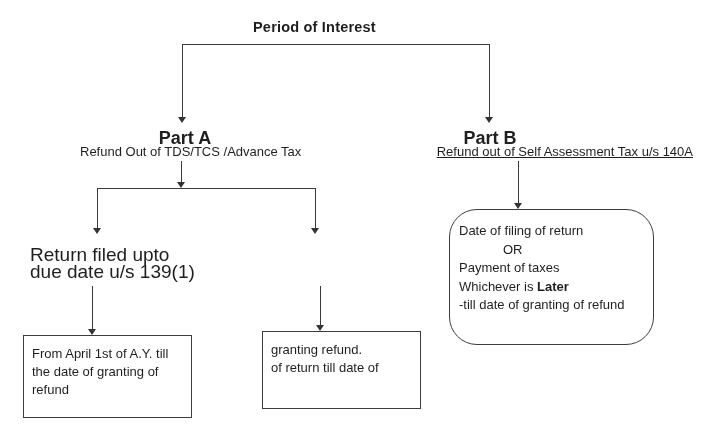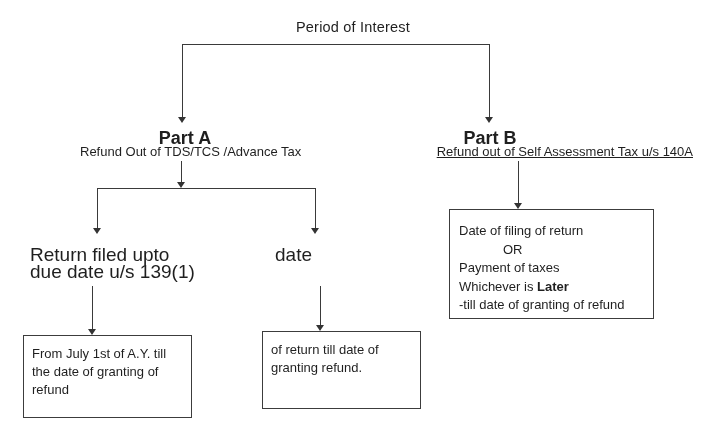--- a/index.html
+++ b/index.html
@@ -7,22 +7,22 @@
     position:relative;
     width:720px;height:433px;
     background:#ffffff;
     font-family:"Liberation Sans", sans-serif;
     color:#1f1f1f;
     overflow:hidden;
   }
   .title{
     position:absolute;
     font-size:14.5px;
-    font-weight:normal;
-    text-align:center;
+    font-weight:bold;
+    text-align:left;
     letter-spacing:0.2px;
   }
   .part-label{
     position:absolute;
     font-size:18px;
     font-weight:bold;
     text-align:center;
   }
   .part-subtitle{
     position:absolute;
@@ -83,47 +83,46 @@
   <div class="vline" style="left:97px;top:188px;height:40px;"></div>
   <div class="vline" style="left:315px;top:188px;height:40px;"></div>
   <div class="arrow" style="left:93px;top:228px;"></div>
   <div class="arrow" style="left:311px;top:228px;"></div>
 
   <div class="branch-label" style="left:30px;top:246px;width:170px;">
     <div>Return filed upto</div>
     <div>due date u/s 139(1)</div>
   </div>
   <div class="branch-label" style="left:275px;top:246px;width:160px;">
-    <div>date</div>
   </div>
 
   <div class="vline" style="left:92px;top:286px;height:43px;"></div>
   <div class="arrow" style="left:88px;top:329px;"></div>
   <div class="vline" style="left:320px;top:286px;height:39px;"></div>
   <div class="arrow" style="left:316px;top:325px;"></div>
 
   <div class="vline" style="left:518px;top:161px;height:42px;"></div>
   <div class="arrow" style="left:514px;top:203px;"></div>
 
   <div class="node-box" style="left:23px;top:335px;width:169px;height:83px;">
     <div class="inner">
-      <div>From July 1st of A.Y. till</div>
+      <div>From April 1st of A.Y. till</div>
       <div>the date of granting of</div>
       <div>refund</div>
     </div>
   </div>
 
   <div class="node-box" style="left:262px;top:331px;width:159px;height:78px;">
     <div class="inner">
+      <div>granting refund.</div>
       <div>of return till date of</div>
-      <div>granting refund.</div>
     </div>
   </div>
 
-  <div class="node-box box-b" style="left:449px;top:209px;width:205px;height:110px;">
+  <div class="node-box box-b" style="left:449px;top:209px;width:205px;height:136px;border-radius:28px;">
     <div class="inner">
       <div>Date of filing of return</div>
       <div class="indent">OR</div>
       <div>Payment of taxes</div>
       <div><span>Whichever is </span><span class="bold">Later</span></div>
       <div>-till date of granting of refund</div>
     </div>
   </div>
 
 </div>

